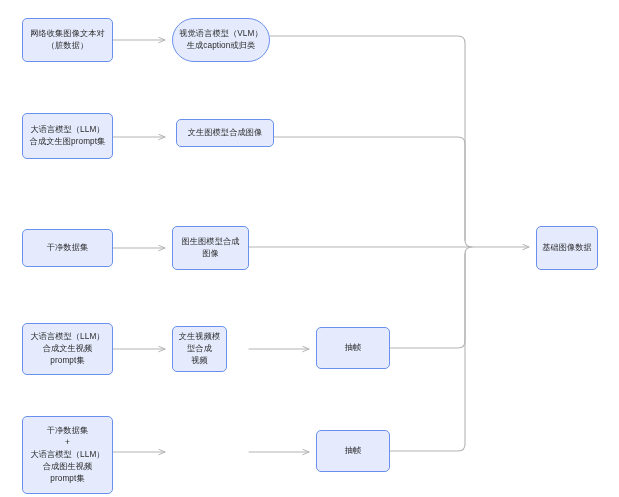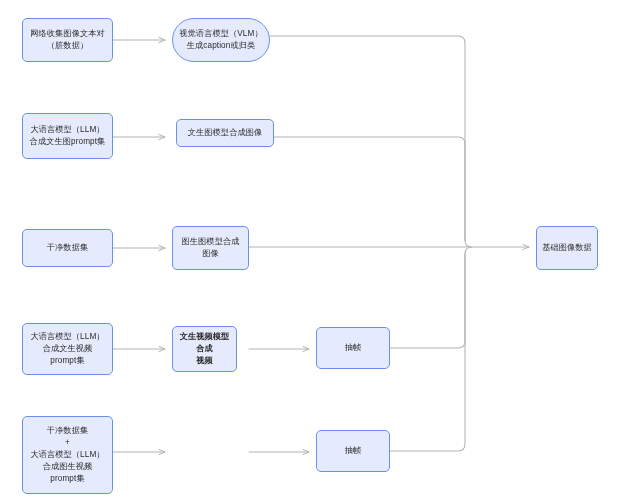--- a/index.html
+++ b/index.html
@@ -99,21 +99,21 @@
 
   <div class="node" style="left:22px; top:229px; width:91px; height:38px;">干净数据集</div>
 
   <div class="node" style="left:172px; top:226px; width:77px; height:44px;">图生图模型合成
 图像</div>
 
   <div class="node" style="left:22px; top:323px; width:91px; height:52px;">大语言模型（LLM）
 合成文生视频
 prompt集</div>
 
-  <div class="node" style="left:172px; top:326px; width:65px; height:46px;font-weight:bold;">文生视频模型合成
+  <div class="node" style="left:172px; top:326px; width:55px; height:46px;">文生视频模型合成
 视频</div>
 
   <div class="node" style="left:316px; top:327px; width:74px; height:42px;">抽帧</div>
 
   <div class="node" style="left:22px; top:416px; width:91px; height:78px;">干净数据集
 +
 大语言模型（LLM）
 合成图生视频
 prompt集</div>
 

